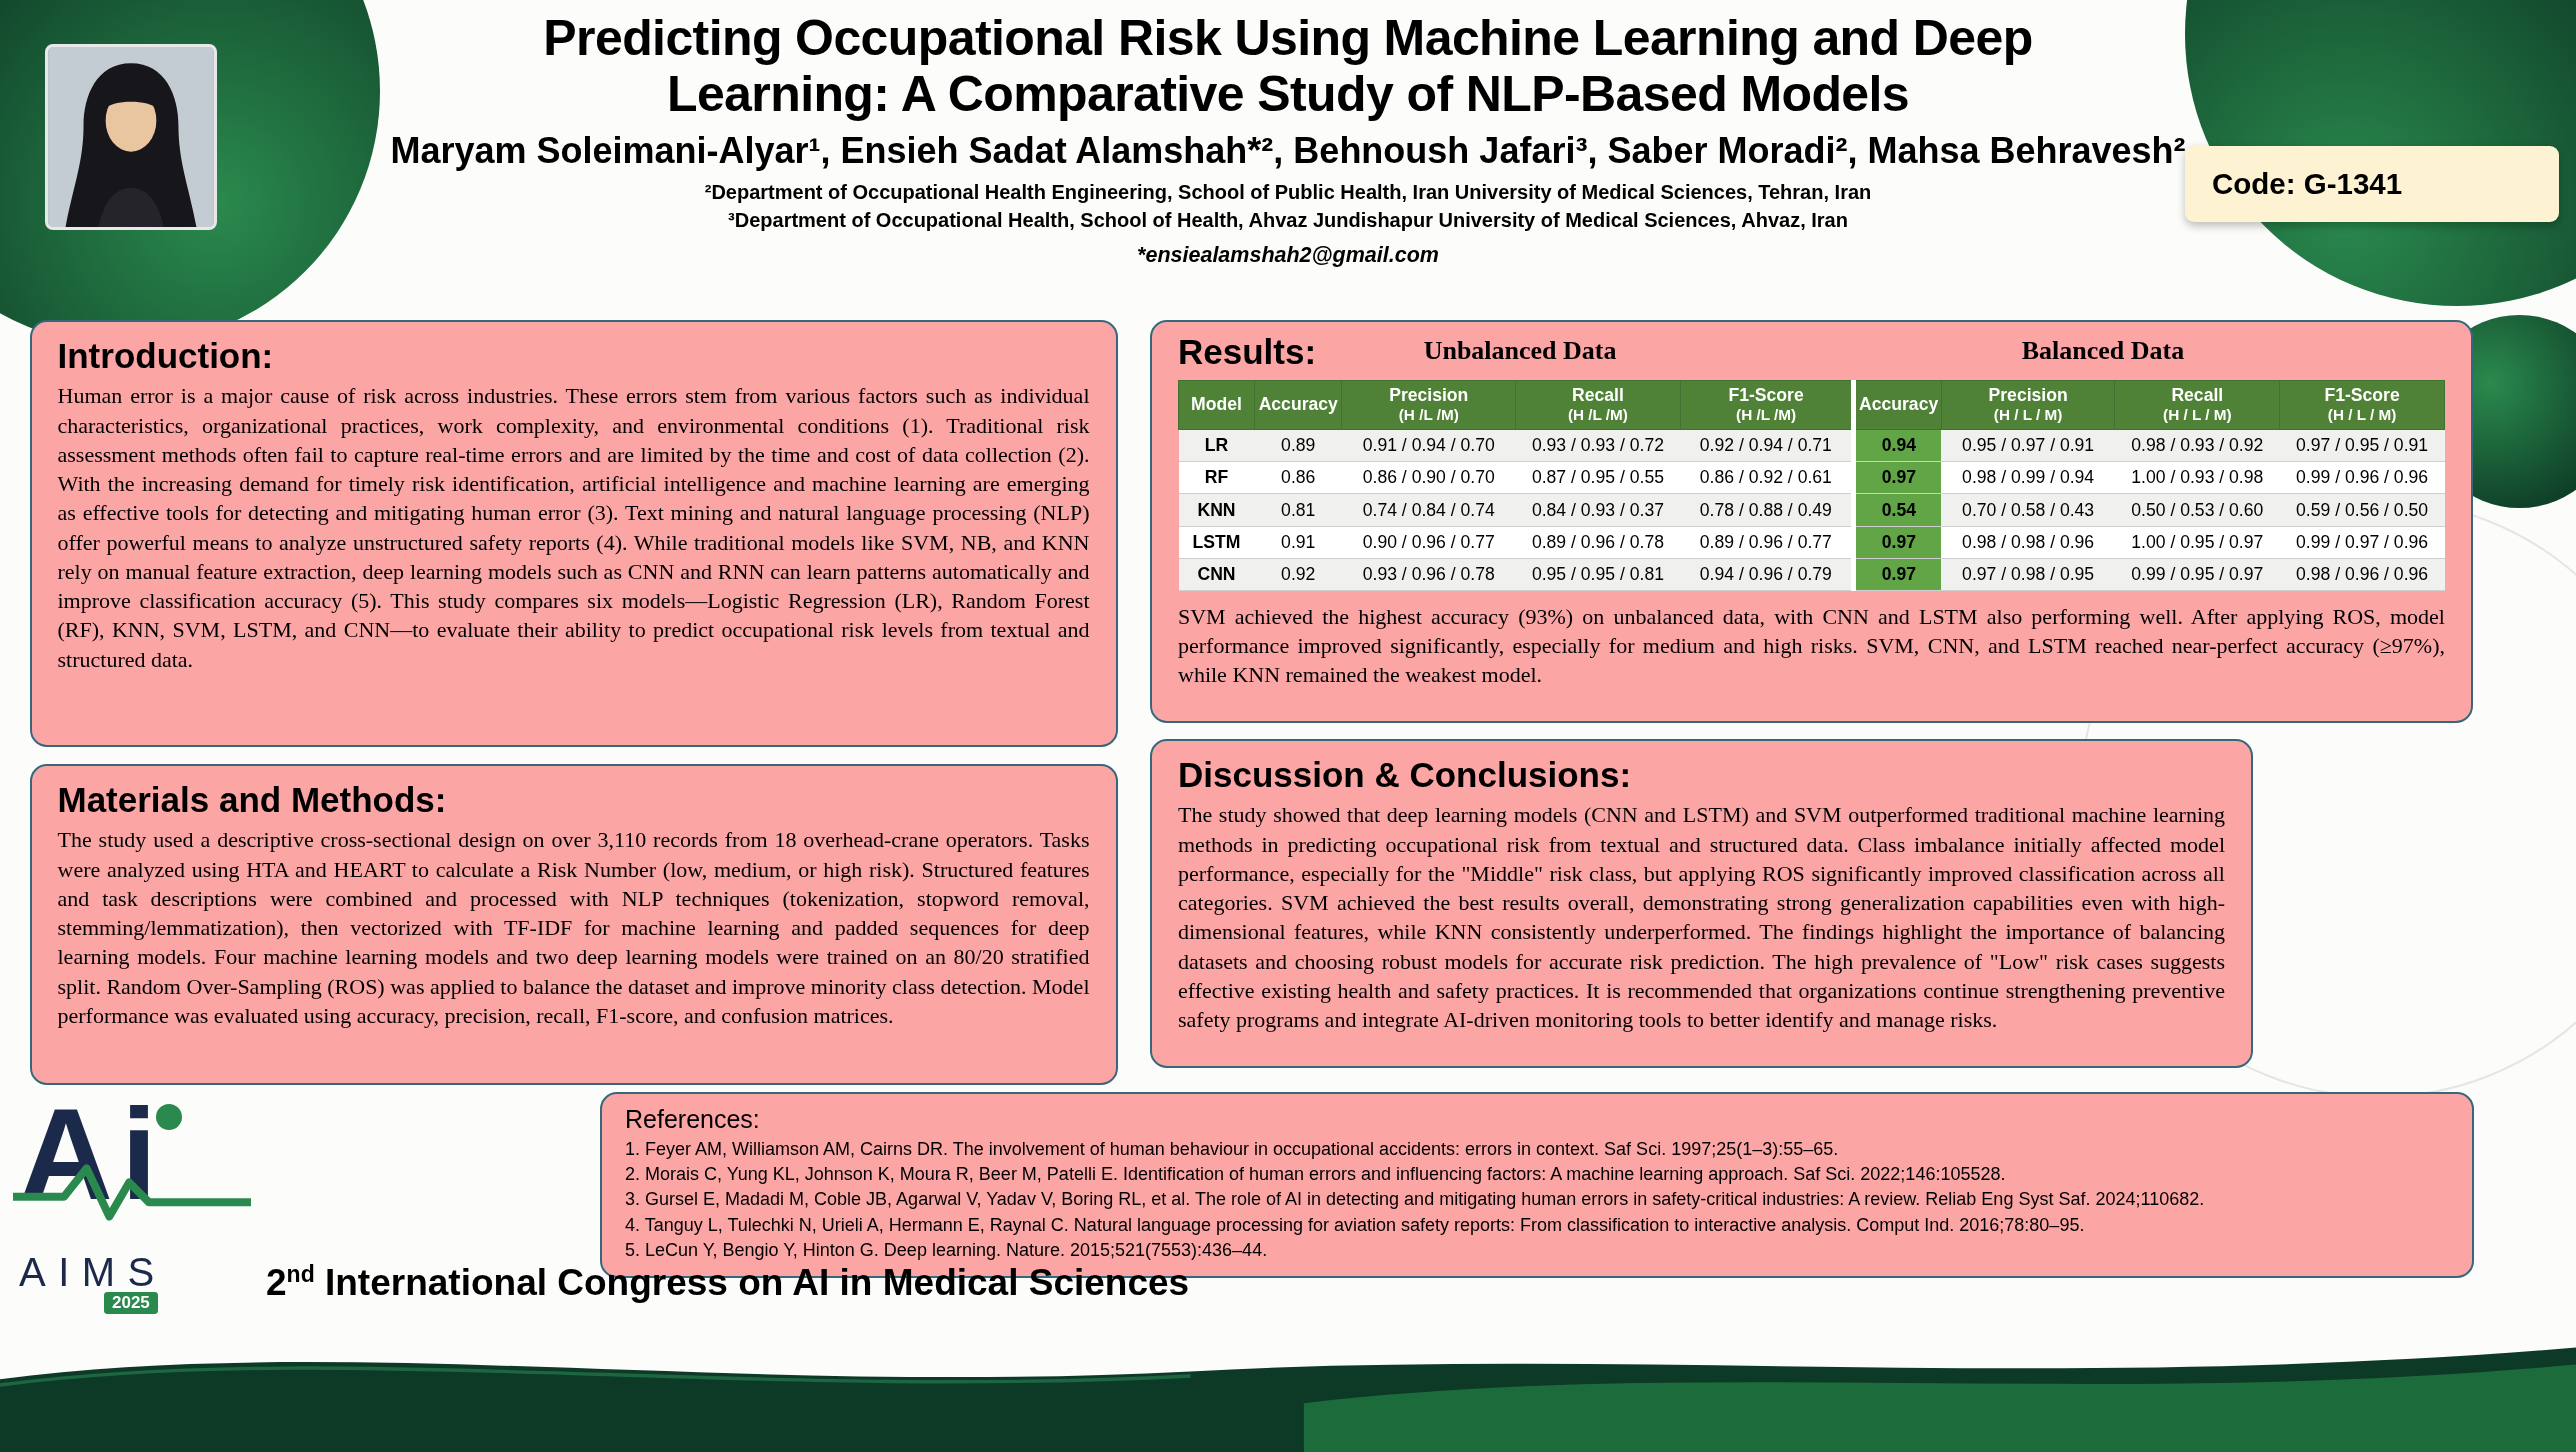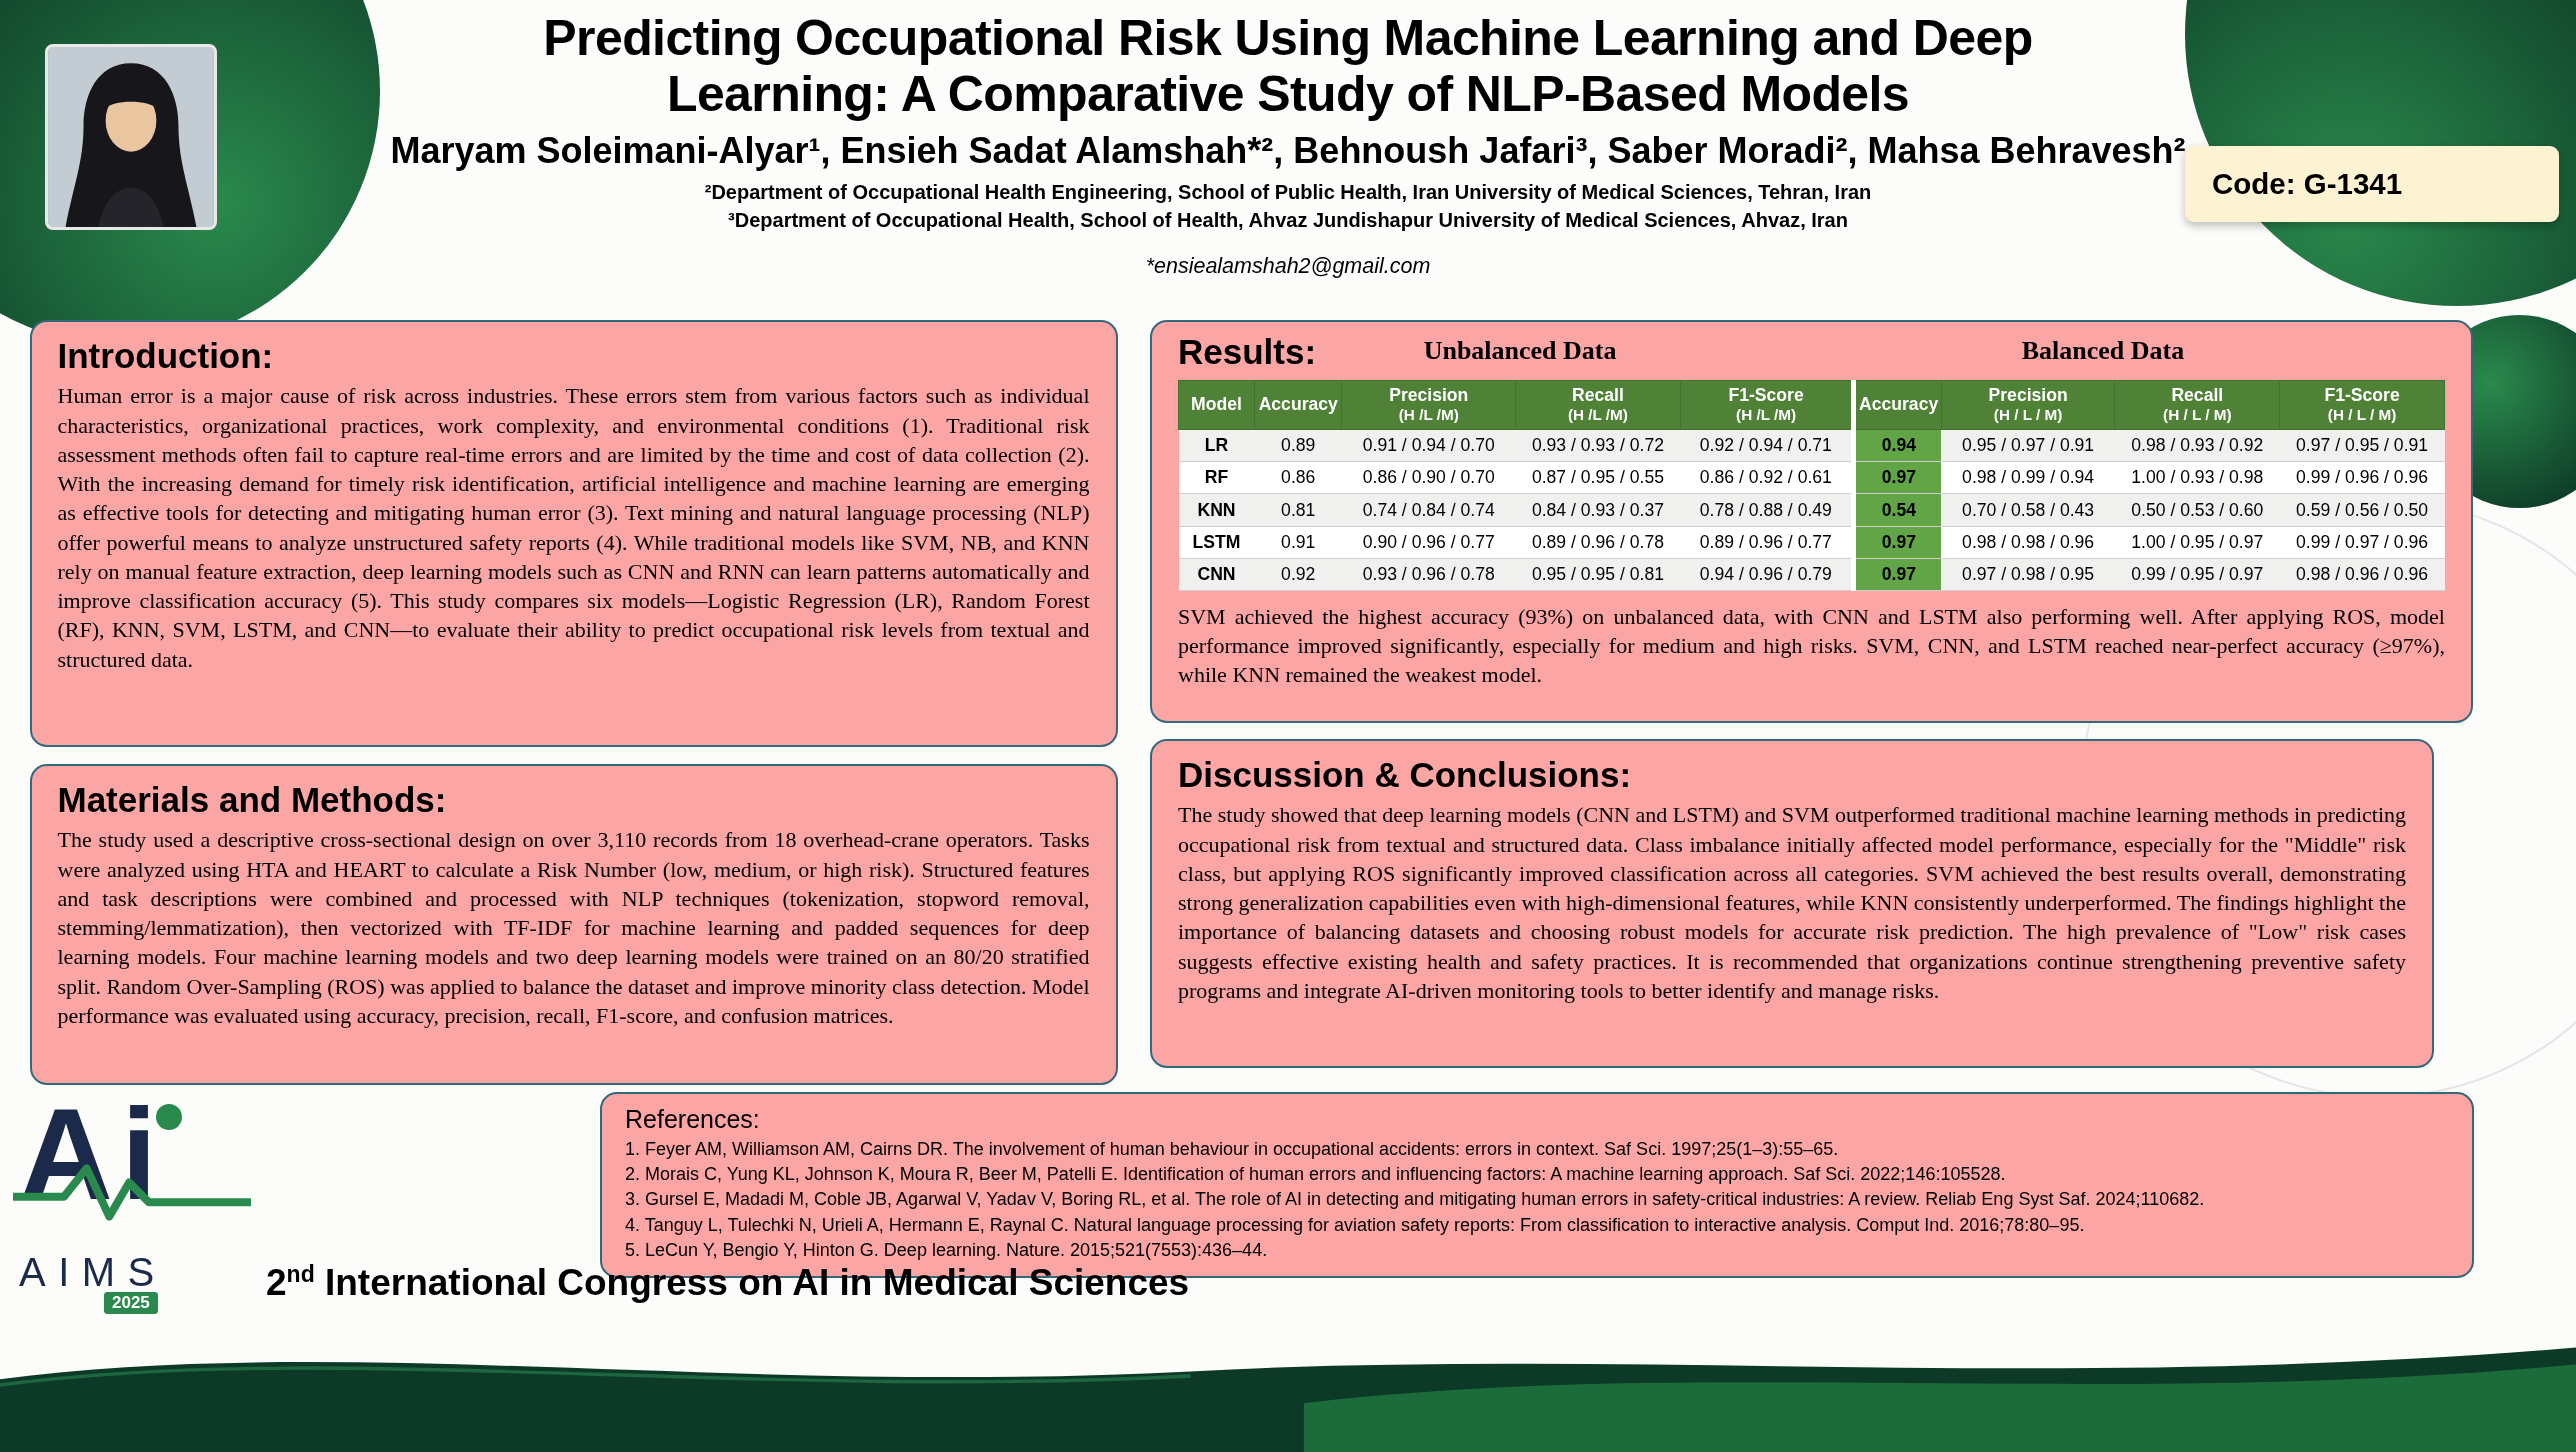--- a/index.html
+++ b/index.html
@@ -34,40 +34,40 @@
   
   .photo{
     position:absolute;left:45px;top:44px;width:166px;height:180px;z-index:3;
     border:3.4px solid #e8e8e8;border-radius:8px;overflow:hidden;background:#b9c4cc;
   }
   .photo svg{width:100%;height:100%;display:block;}
   header{position:absolute;left:244px;right:244px;top:10.2px;text-align:center;z-index:2;}
   .title{font-size:50px;font-weight:bold;line-height:1.12;margin:0;letter-spacing:-0.6px;}
   .authors{font-size:36px;font-weight:bold;margin-top:8px;}
   .affil{font-size:20px;font-weight:bold;margin-top:5.7px;line-height:1.42;}
-  .email{font-size:21.5px;font-weight:normal;font-style:italic;margin-top:19px;}
+  .email{font-size:21.5px;font-weight:bold;font-style:italic;margin-top:8px;}
   .code-badge{
     position:absolute;right:17px;top:146px;width:374px;height:76px;z-index:4;
     background:var(--badge_bg);border-radius:9px;box-shadow:0 3.4px 8px rgba(0,0,0,.25);
     font-size:29.5px;font-weight:bold;display:flex;align-items:center;padding-left:27px;box-sizing:border-box;
   }
   
   .box{
     position:absolute;background:#fca5a5;border:2.3px solid var(--box_border);
     border-radius:17px;padding:13.6px 26px;box-sizing:border-box;z-index:2;
   }
   .box h2{font-size:35px;font-weight:bold;margin:0 0 5.7px 0;}
   .box .body{
     font-family:"Liberation Serif",serif;font-size:22px;line-height:1.33;
     text-align:justify;margin:0;
   }
   .box-intro{left:29.5px;top:320px;width:1088px;min-height:427px;}
   .box-methods{left:29.5px;top:764px;width:1088px;min-height:321px;}
   .box-results{left:1150px;top:320px;width:1323px;min-height:403px;padding-top:10.2px;}
-  .box-discussion{left:1150px;top:739px;width:1284px;min-height:329px;}
+  .box-discussion{left:1150px;top:739px;width:1103px;min-height:329px;}
   .box-references{left:600px;top:1092px;width:1874px;min-height:158px;padding:11.3px 23px;}
   
   .results-head{position:relative;height:44px;}
   .results-head h2{position:absolute;left:0;top:0;}
   .group-label{
     position:absolute;top:3.4px;font-family:"Liberation Serif",serif;
     font-size:26px;font-weight:bold;transform:translateX(-50%);white-space:nowrap;
   }
   .group-label.unb{left:27%;}
   .group-label.bal{left:73%;}

